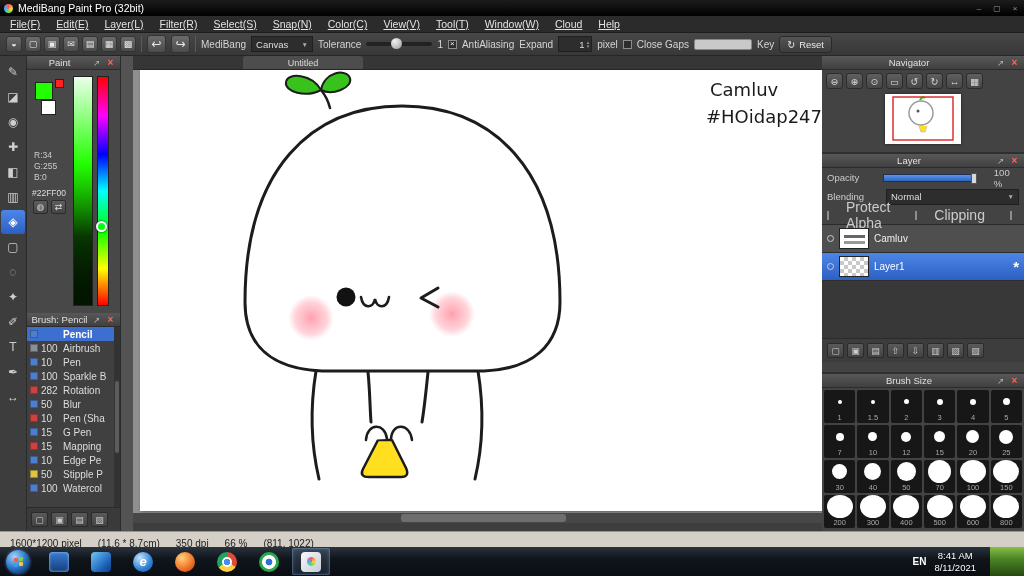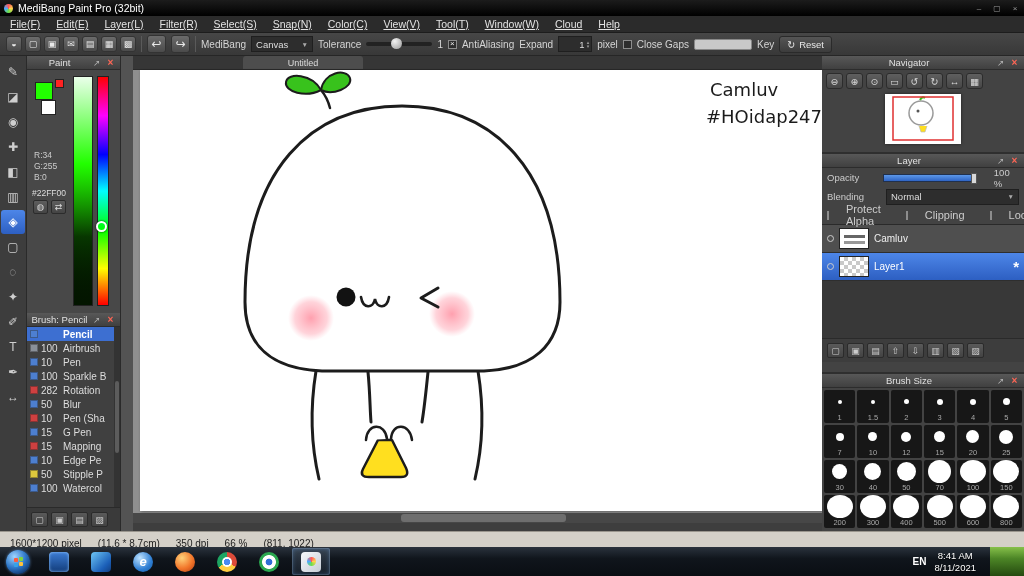--- a/index.html
+++ b/index.html
@@ -152,21 +152,21 @@
 
   .layer-panel { height:218px; background:#434343; margin-top:2px; }
   .lp-row { display:flex; align-items:center; gap:17px; padding:0 5px;
     font-size:9.5px; color:#ccc; height:19px; }
   .oslider { width:100px; height:8px; position:relative;
     background:linear-gradient(#5c97e8,#2f64c4); border:1px solid #20304d; }
   .oknob { position:absolute; right:-1px; top:-2px; width:6px; height:11px;
     background:#d8d8d8; border:1px solid #555; }
   .lp-dd { flex:1; }
   .lp-checks { display:flex; align-items:center; gap:17px; padding:0 5px;
-    height:18px; font-size:11px; color:#ccc; }
+    height:18px; font-size:14px; color:#ccc; }
   .layer-list { height:114px; background:#383838; border-top:1px solid #2a2a2a; }
   .layer-row { height:28px; display:flex; align-items:center; gap:5px;
     padding:0 5px; background:#4f4f4f; border-bottom:1px solid #2e2e2e;
     color:#eee; font-size:10px; }
   .layer-row.sel-row { background:linear-gradient(#4d86e8,#2d5fc2); color:#fff; }
   .vis-dot { width:7px; height:7px; border:1px solid #ccc; border-radius:50%;
     flex:0 0 auto; }
   .lthumb { width:30px; height:21px; background:#fff; border:1px solid #222;
     flex:0 0 auto; position:relative; }
   .thumb-sig::after { content:""; position:absolute; left:4px; top:6px;

